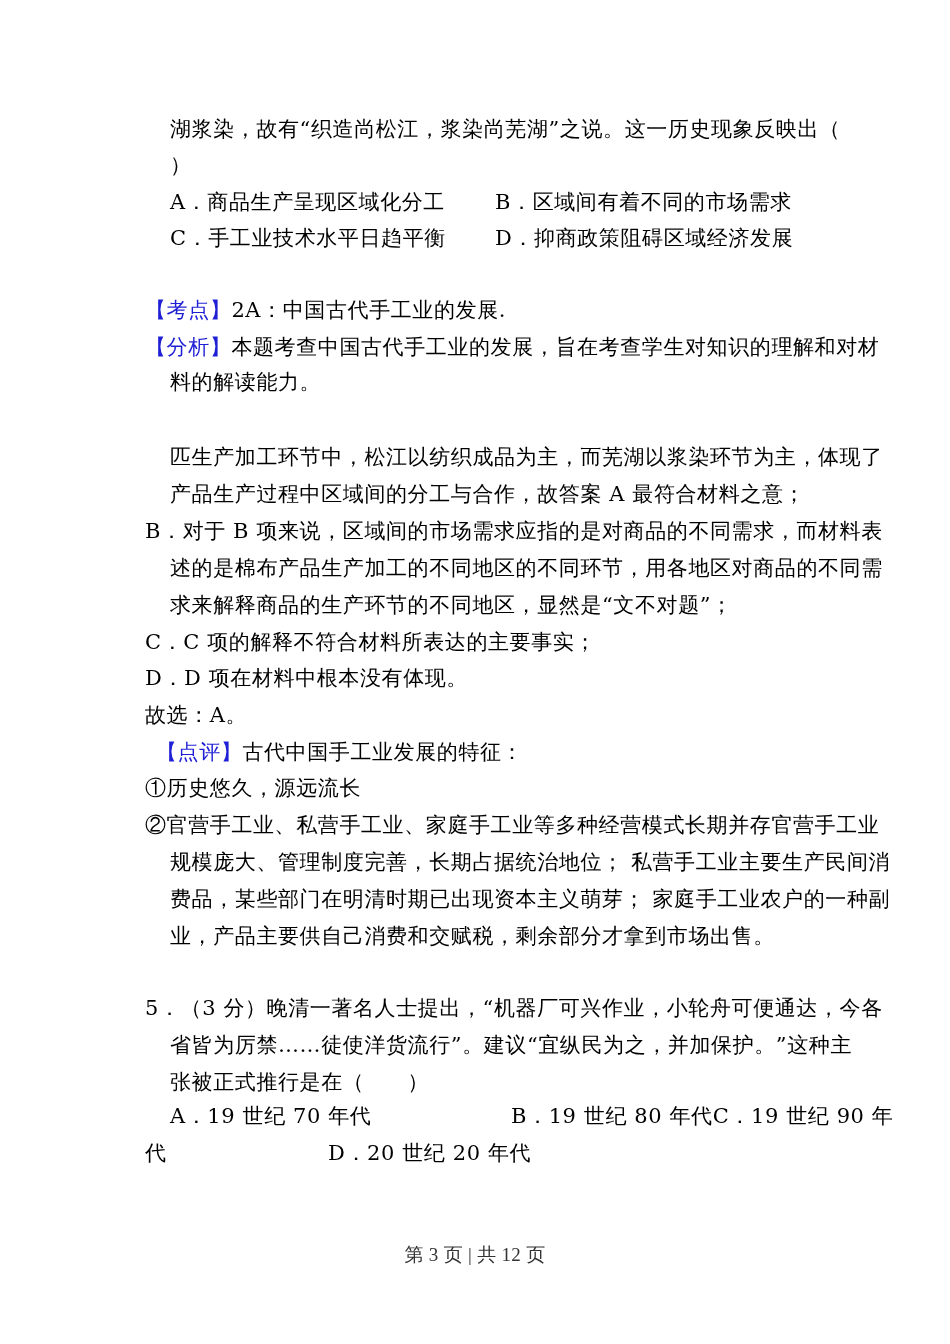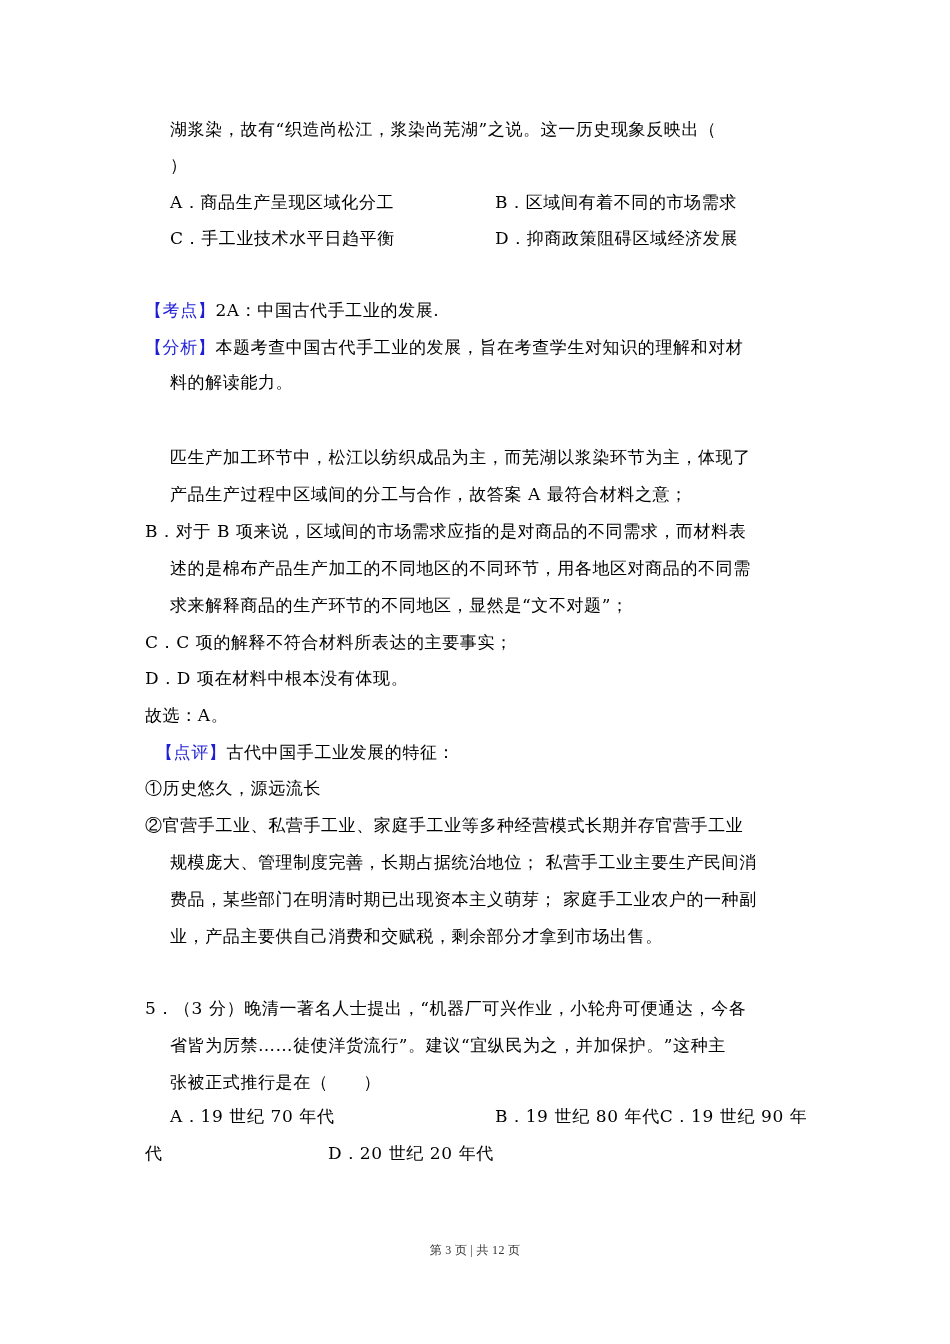--- a/index.html
+++ b/index.html
@@ -17,36 +17,36 @@
     }
     .page {
       position: absolute;
       left: 0;
       top: 0;
       width: 950px;
       height: 1344px;
     }
     .line {
       position: absolute;
-      font-size: 17px;
+      font-size: 21px;
       line-height: 24px;
       white-space: nowrap;
       letter-spacing: 0.6px;
     }
     .tag {
       color: #1f1fd6;
     }
     .footer {
       position: absolute;
       top: 1242px;
       left: 0;
       width: 950px;
       text-align: center;
       font-family: "Liberation Serif", "DejaVu Serif", serif;
-      font-size: 12px;
+      font-size: 19px;
       color: #333333;
       letter-spacing: 0.3px;
     }
   </style>
 </head>
 <body>
 
 <div class="page">
 
   <div class="line" style="left:170px; top:117px;">湖浆染，故有“织造尚松江，浆染尚芜湖”之说。这一历史现象反映出（</div>
@@ -80,19 +80,19 @@
   <div class="line" style="left:145px; top:776px;">①历史悠久，源远流长</div>
   <div class="line" style="left:145px; top:813px;">②官营手工业、私营手工业、家庭手工业等多种经营模式长期并存官营手工业</div>
   <div class="line" style="left:170px; top:850px;">规模庞大、管理制度完善，长期占据统治地位； 私营手工业主要生产民间消</div>
   <div class="line" style="left:170px; top:887px;">费品，某些部门在明清时期已出现资本主义萌芽； 家庭手工业农户的一种副</div>
   <div class="line" style="left:170px; top:924px;">业，产品主要供自己消费和交赋税，剩余部分才拿到市场出售。</div>
 
   <div class="line" style="left:145px; top:996px;">5．（3 分）晚清一著名人士提出，“机器厂可兴作业，小轮舟可便通达，今各</div>
   <div class="line" style="left:170px; top:1033px;">省皆为厉禁……徒使洋货流行”。建议“宜纵民为之，并加保护。”这种主</div>
   <div class="line" style="left:170px; top:1070px;">张被正式推行是在（　　）</div>
   <div class="line" style="left:170px; top:1104px;">A．19 世纪 70 年代</div>
-  <div class="line" style="left:495px; top:1104px;text-align:right;">B．19 世纪 80 年代C．19 世纪 90 年</div>
+  <div class="line" style="left:511px; top:1104px;text-align:right;">B．19 世纪 80 年代C．19 世纪 90 年</div>
   <div class="line" style="left:145px; top:1141px;">代</div>
   <div class="line" style="left:328px; top:1141px;">D．20 世纪 20 年代</div>
 
   <div class="footer">第 3 页 | 共 12 页</div>
 
 </div>
 
 </body></html>

